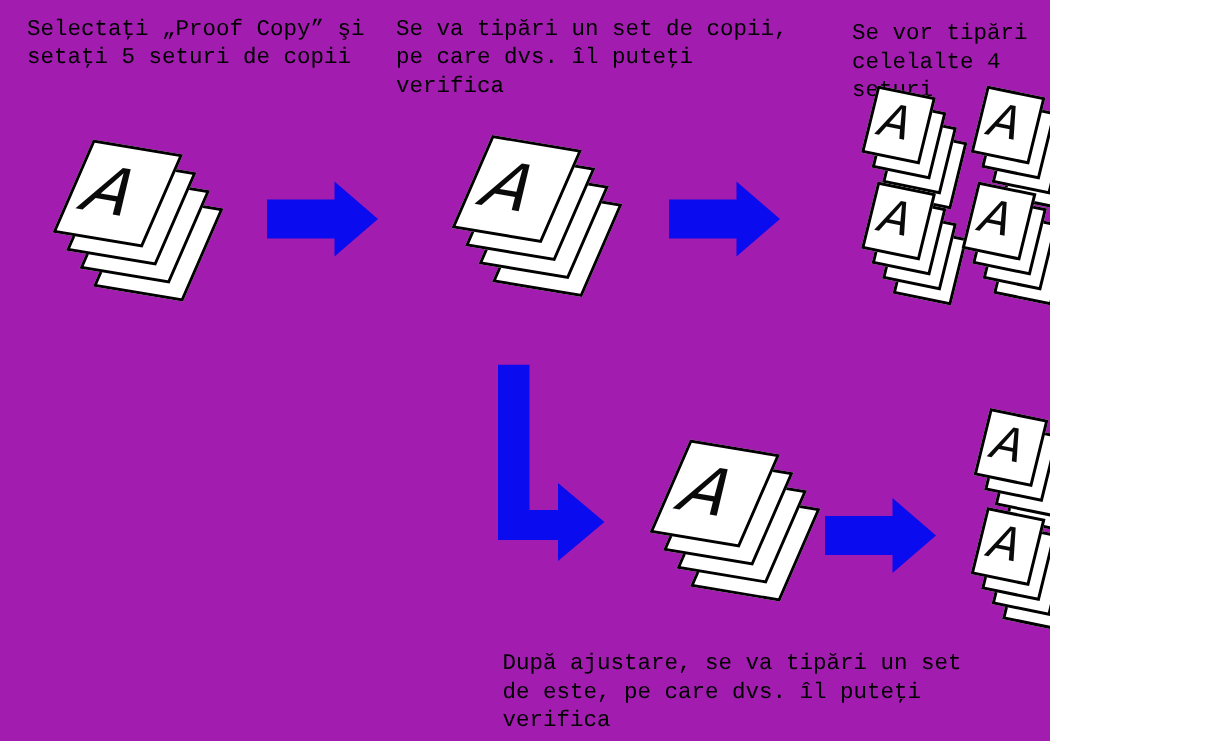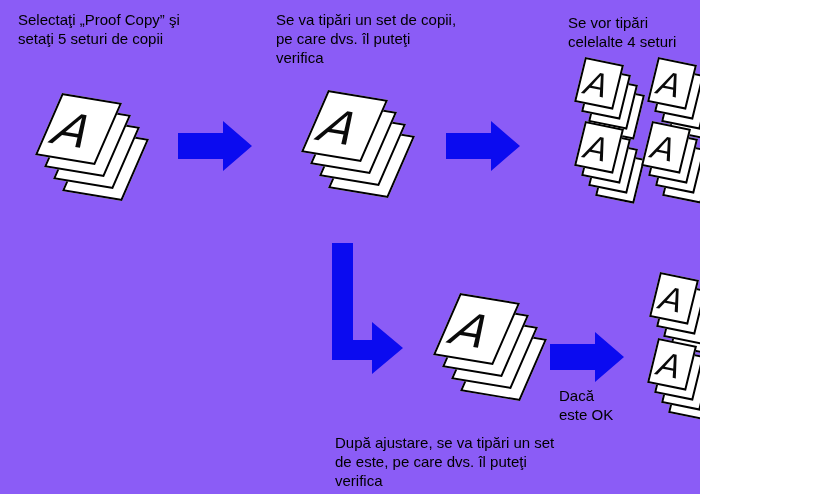--- a/index.html
+++ b/index.html
@@ -1,21 +1,21 @@
 <!DOCTYPE html>
 <html><head>
 <meta charset="utf-8">
 <style>
   html,body{margin:0;padding:0;background:#fff;}
   .canvas{
     position:relative;
     width:700px;height:494px;
-    background:#8b5cf6;
+    background:#a21caf;
     overflow:hidden;
-    font-family:Liberation Sans, sans-serif;
+    font-family:Liberation Mono, monospace;
     color:#000;
   }
   .label{
     position:absolute;
     font-size:15px;
     line-height:19px;
     white-space:pre-line;
     color:#000;
   }
   .arrow{position:absolute;}
@@ -40,29 +40,27 @@
   .lg .letter{font-size:50px;margin:4px 10px 0 0;}
   .sm .letter{font-size:34px;margin:2px 5px 0 0;}
 </style>
 </head>
 <body>
 
 <div class="canvas">
 
   <div class="label" style="left:18px;top:10px;">Selectaţi „Proof Copy” şi
 setaţi 5 seturi de copii</div>
-  <div class="label" style="left:276px;top:10px;">Se va tipări un set de copii,
+  <div class="label" style="left:264px;top:10px;">Se va tipări un set de copii,
 pe care dvs. îl puteţi
 verifica</div>
   <div class="label" style="left:568px;top:13px;">Se vor tipări celelalte 4 seturi</div>
   <div class="label" style="left:335px;top:433px;">După ajustare, se va tipări un set
 de este, pe care dvs. îl puteţi
 verifica</div>
-  <div class="label" style="left:559px;top:386px;">Dacă
-este OK</div>
 
   <svg class="arrow" style="left:178px;top:120px;" width="76" height="52" viewBox="0 0 76 52">
     <polygon points="0,13 45,13 45,1 74,26 45,51 45,39 0,39" fill="#0b0bf0"></polygon>
   </svg>
   <svg class="arrow" style="left:446px;top:120px;" width="76" height="52" viewBox="0 0 76 52">
     <polygon points="0,13 45,13 45,1 74,26 45,51 45,39 0,39" fill="#0b0bf0"></polygon>
   </svg>
   <svg class="arrow" style="left:550px;top:331px;" width="76" height="52" viewBox="0 0 76 52">
     <polygon points="0,13 45,13 45,1 74,26 45,51 45,39 0,39" fill="#0b0bf0"></polygon>
   </svg>

